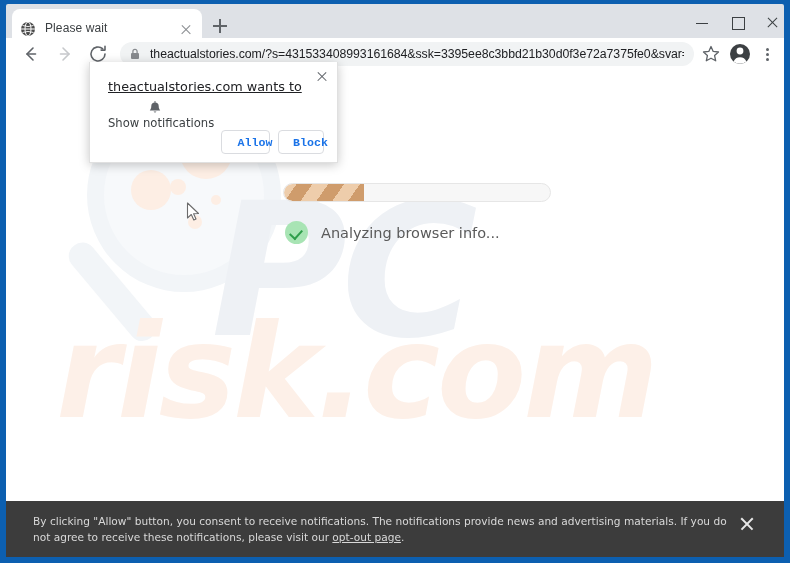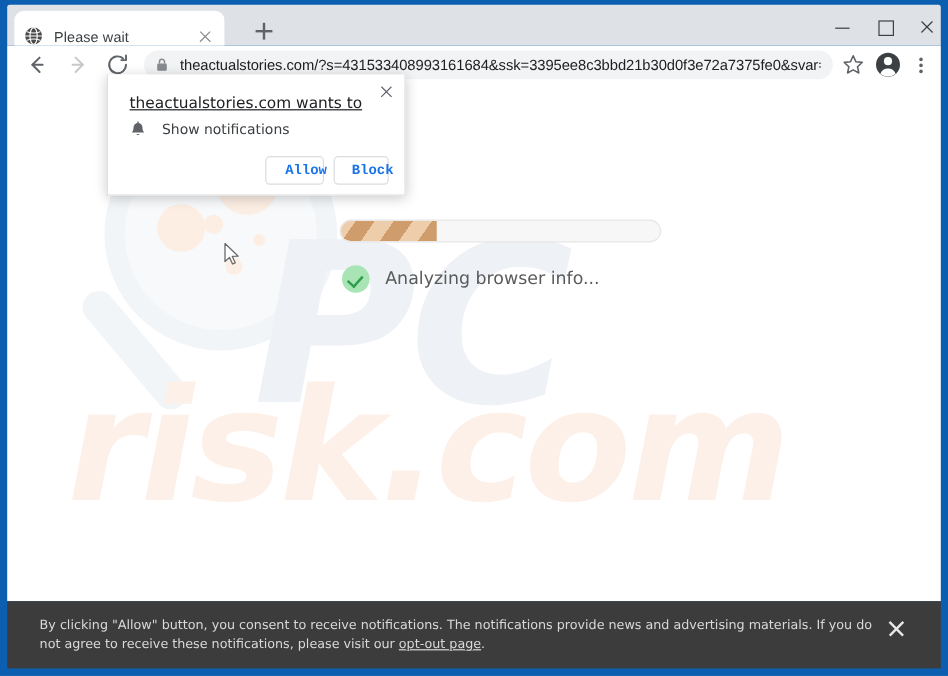--- a/index.html
+++ b/index.html
@@ -23,26 +23,26 @@
     position: absolute;
     left: 6px; top: 4px;
     width: 778px; height: 34px;
     background: #dee1e6;
     border-top-left-radius: 2px;
     border-top-right-radius: 2px;
   }
   #tab {
     position: absolute;
     left: 6px; top: 5px;
-    width: 175px; height: 29px;
+    width: 190px; height: 29px;
     background: #ffffff;
     border-radius: 8px 8px 0 0;
     display: flex;
-    align-items: flex-end;
-    padding: 0 8px;
+    align-items: flex-start;
+    padding: 12px 8px;
   }
   #tab-favicon {
     width: 16px; height: 16px;
     flex: 0 0 16px;
     margin-right: 9px;
   }
   #tab-title {
     flex: 1 1 auto;
     font-size: 12px;
     color: #3c4043;
@@ -307,20 +307,22 @@
     font-size: 12.8px;
     color: #202124;
     white-space: nowrap;
     font-family: "DejaVu Sans", sans-serif;
     text-decoration: underline;
   }
   #perm-row {
     position: absolute;
     left: 18px; top: 39px;
     display: flex;
+    align-items: center;
+    flex-direction: column;
   }
   #bell-icon {
     width: 14px; height: 15px;
     flex: 0 0 14px;
     margin-right: 13px;
   }
   #perm-row-label {
     font-size: 11.6px;
     color: #3c4043;
     white-space: nowrap;

